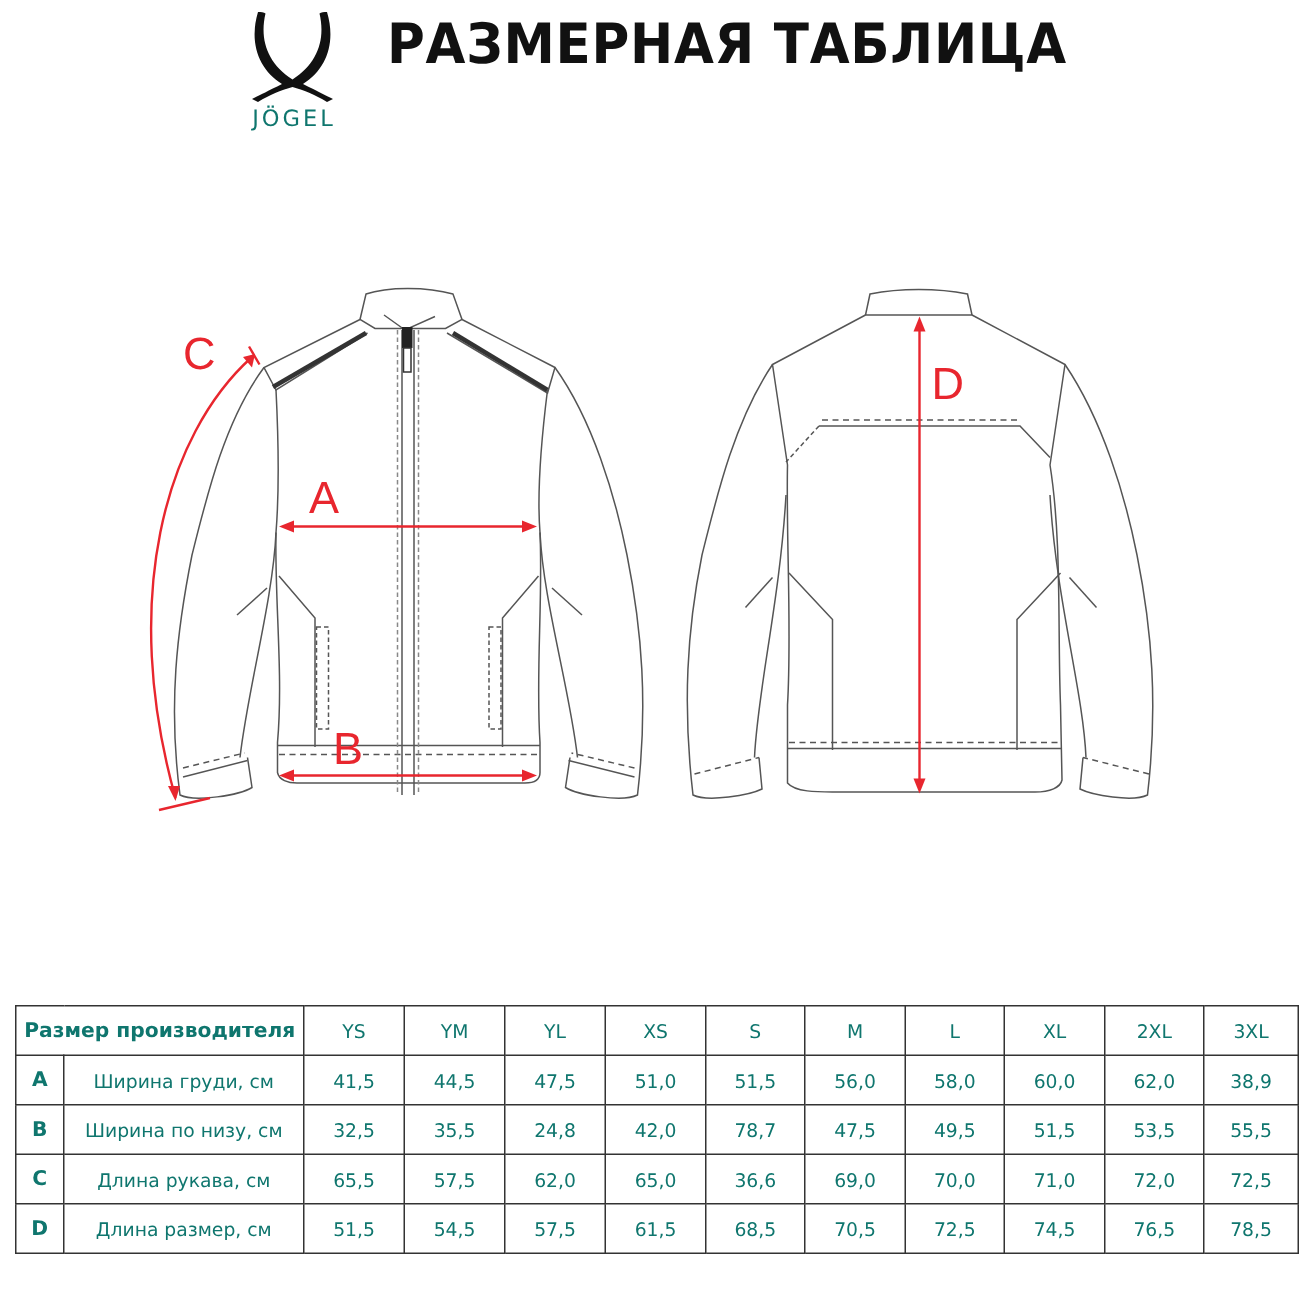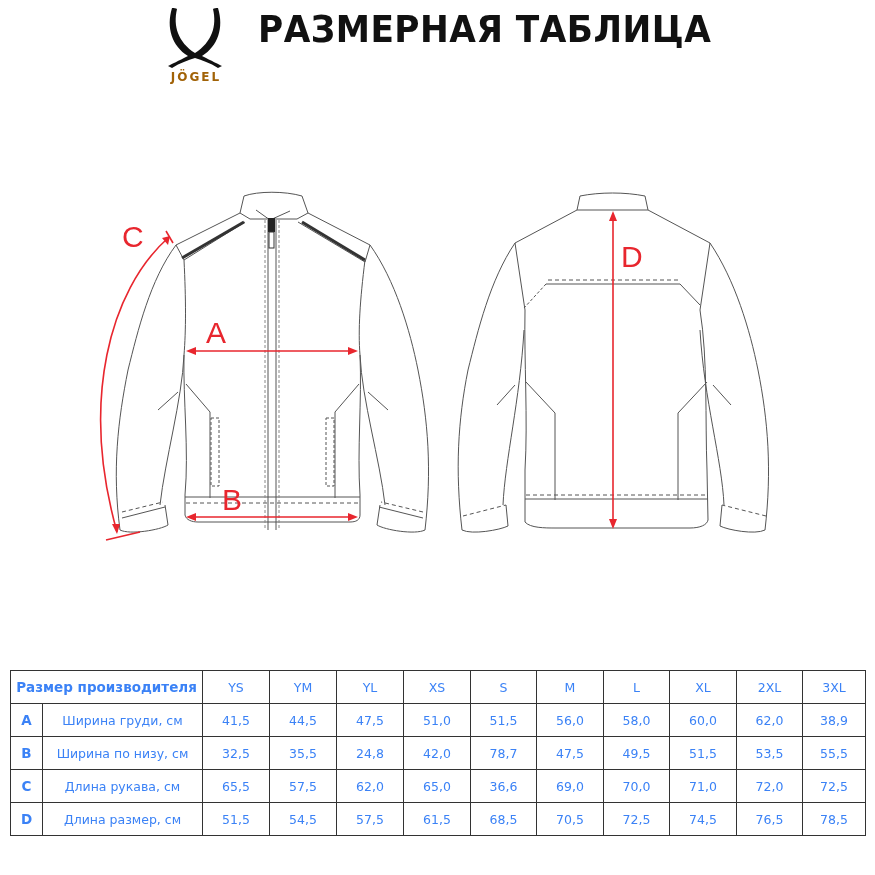--- a/index.html
+++ b/index.html
@@ -1,31 +1,31 @@
 <!DOCTYPE html>
 <html><head>
   <meta charset="utf-8">
   <style>
     html, body { margin: 0; padding: 0; background: #ffffff; }
     body { width: 875px; height: 875px; position: relative; overflow: hidden;
            font-family: "DejaVu Sans", sans-serif; color: #1a1a1a; }
     .logo { position: absolute; left: 150px; top: 6px; width: 90px; height: 84px; }
     .logo svg { display: block; }
     .brand { position: absolute; left: 150px; top: 70px; width: 92px; text-align: center;
-             font-family: "DejaVu Sans", sans-serif; font-weight: bold; font-size: 12px;
-             letter-spacing: 2px; color: #a16207; }
+             font-family: "DejaVu Sans", sans-serif; font-weight: normal; font-size: 15px;
+             letter-spacing: 2px; color: #0f766e; }
     .title { position: absolute; left: 258px; top: 8px; font-family: "DejaVu Sans", sans-serif;
              font-weight: bold; font-size: 37px; letter-spacing: 0.5px; color: #111;
              transform: scaleX(0.93); transform-origin: left top; white-space: nowrap; }
     .drawing { position: absolute; left: 0; top: 150px; width: 875px; height: 420px; }
     .lbl { position: absolute; font-family: "Liberation Sans", sans-serif; font-size: 30px;
            color: #e8262e; line-height: 1; }
     table.sizes { position: absolute; left: 10px; top: 670px; border-collapse: collapse;
                   width: 855px; table-layout: fixed;
-                  font-family: "DejaVu Sans", sans-serif; font-size: 12.5px; color: #3b82f6; }
+                  font-family: "DejaVu Sans", sans-serif; font-size: 12.5px; color: #0f766e; }
     table.sizes td { border: 1.5px solid #333; height: 32px; text-align: center;
                      padding: 0; white-space: nowrap; }
     td.hdr { font-weight: bold; font-size: 13.5px; }
     td.letter { font-weight: bold; font-size: 13.5px; }
   </style>
 </head>
 <body>
 
 <div class="logo">
   <svg width="90" height="66" viewBox="0 0 90 66">

